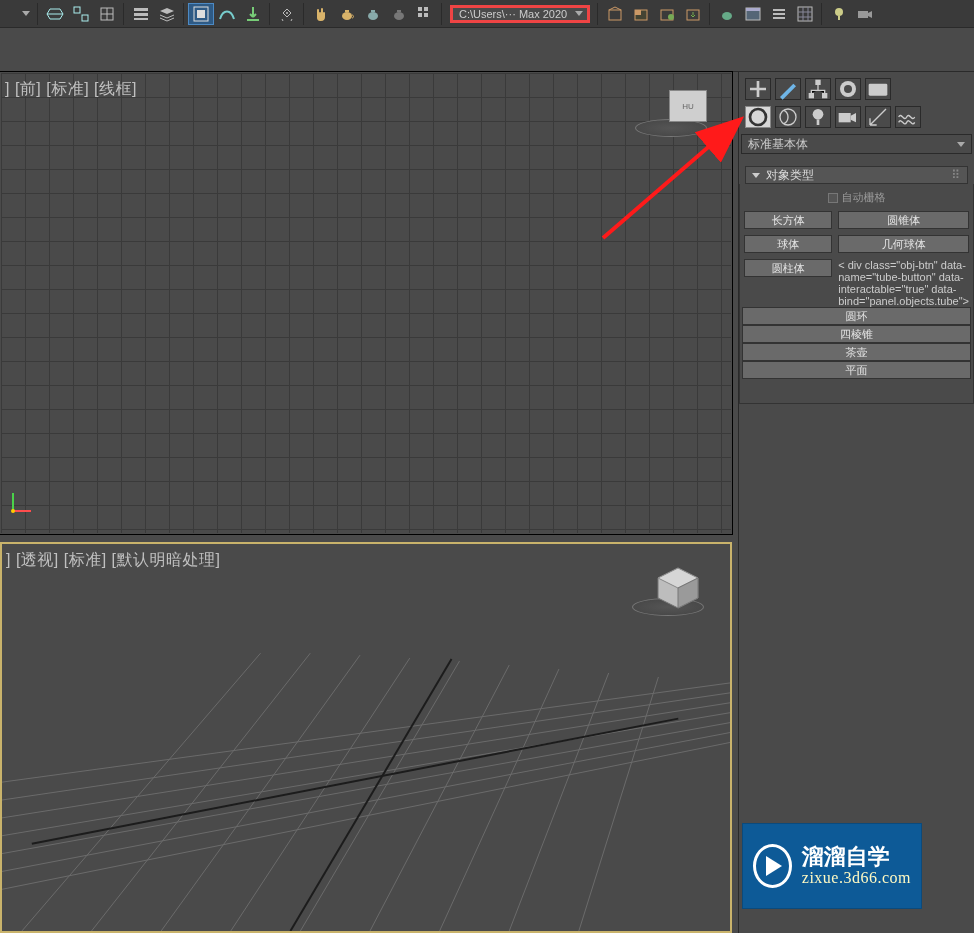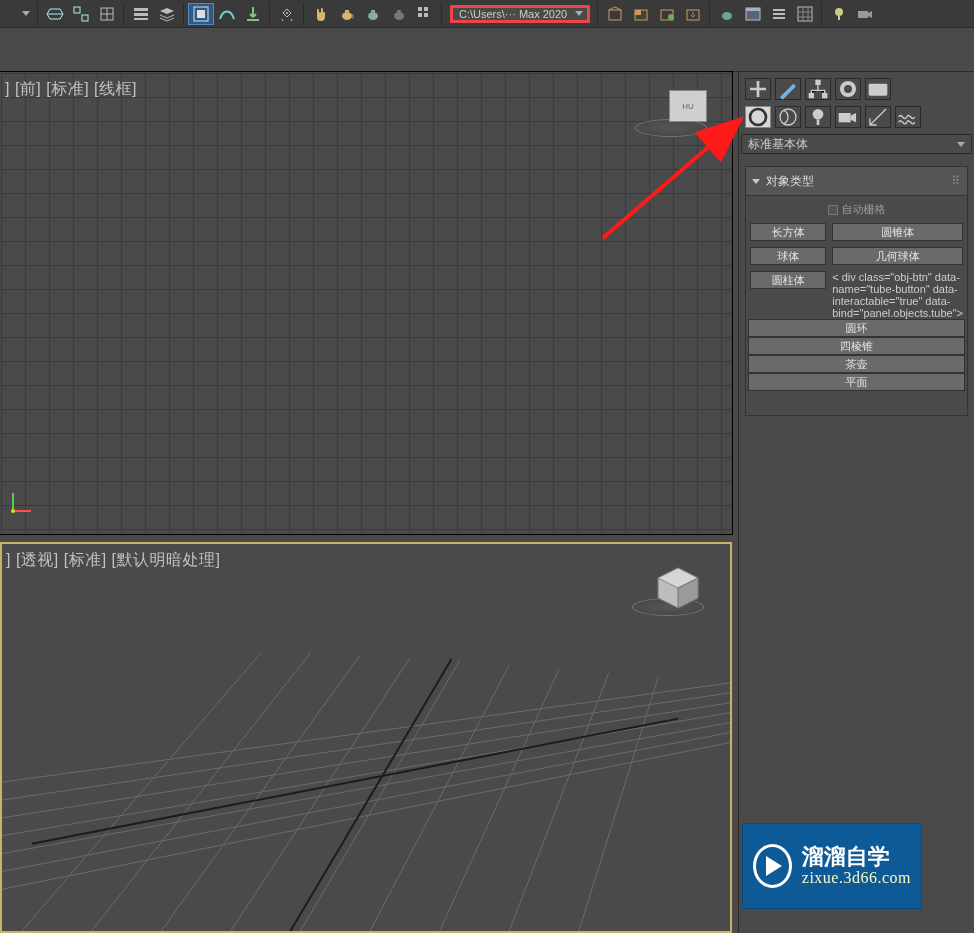--- a/index.html
+++ b/index.html
@@ -161,35 +161,35 @@
     background:#4a4a4a; border:1px solid #2a2a2a;
     height:20px; margin:0 2px 4px;
     padding:0 6px; font-size:12px; color:#ccc;
   }
   .combo .arrow {
     margin-left:auto;
     border-left:4px solid transparent;border-right:4px solid transparent;border-top:5px solid #aaa;
   }
   .rollout-header {
     display:flex; align-items:center;
-    background:#555; height:30px;
+    background:#555; height:18px;
     padding:0 6px; margin:12px 6px 0;
     font-size:12px; color:#ddd;
     border:1px solid #333;
   }
   .rollout-header::before {
     content:""; width:0;height:0;
     border-left:4px solid transparent;border-right:4px solid transparent;border-top:5px solid #ccc;
     margin-right:6px;
   }
   .rollout-header .drag {
     margin-left:auto; color:#888; letter-spacing:1px;
   }
   .rollout-body {
-    background:#4a4a4a; margin:0 6px; padding:4px 2px 6px;
+    background:#4a4a4a; margin:0 0; padding:4px 2px 6px;
     border:1px solid #333; border-top:none;
   }
   .check-row {
     display:flex; align-items:center; justify-content:center; gap:4px;
     padding:2px 0 6px;
     color:#999;
   }
   .check-row .box {
     width:10px;height:10px; border:1px solid #777; background:#555;
   }

